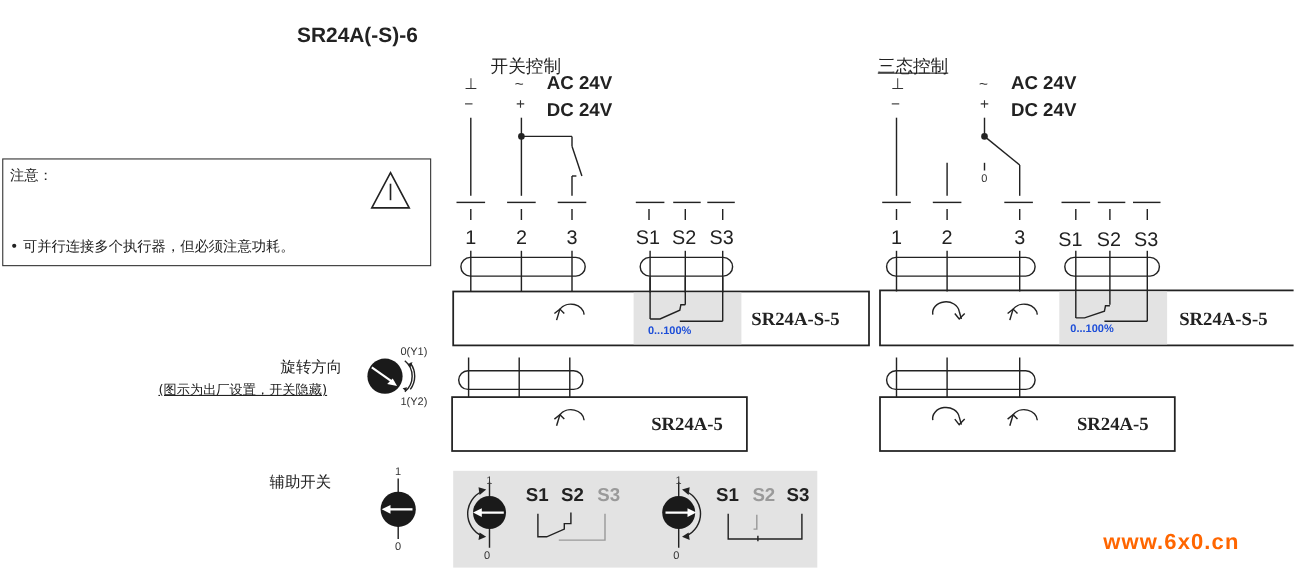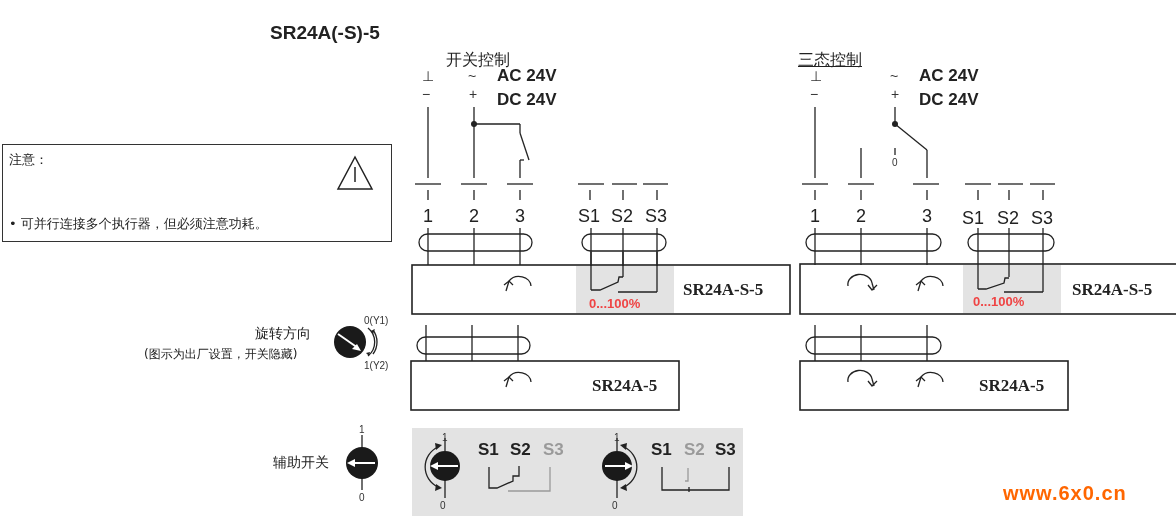--- a/index.html
+++ b/index.html
@@ -8,21 +8,21 @@
   .abs { position: absolute; }
   .model-title { left: 270px; top: 22px; font-family: "Liberation Sans", sans-serif; font-weight: bold; font-size: 19px; color: #222; }
   .section-title { font-size: 16px; color: #222; margin-top: 27px; }
   .note-box { left: 2px; top: 144px; width: 390px; height: 98px; border: 1px solid #333; box-sizing: border-box; }
   .note-title { left: 6px; top: 6px; font-size: 13px; }
   .note-line { left: 6px; font-size: 13px; }
   .volt { font-family: "Liberation Sans", sans-serif; font-weight: bold; font-size: 17px; color: #222; }
   .sym { font-family: "Liberation Sans", sans-serif; font-size: 14px; color: #333; }
   .term { font-family: "Liberation Sans", sans-serif; font-size: 18px; color: #222; }
   .dev-name { font-family: Liberation Serif, serif; font-weight: bold; font-size: 17px; color: #222; }
-  .pct { font-family: "Liberation Sans", sans-serif; font-weight: bold; font-size: 13px; color: #ef4444; }
+  .pct { font-family: "Liberation Sans", sans-serif; font-weight: bold; font-size: 10px; color: #1d4ed8; }
   .rot-title { font-size: 14px; }
   .rot-sub { font-size: 12px; }
   .small { font-family: "Liberation Sans", sans-serif; font-size: 10px; color: #333; }
   .aux-label { font-size: 14px; }
   .sw-lbl { font-family: "Liberation Sans", sans-serif; font-weight: bold; font-size: 17px; }
   .watermark { left: 1003px; top: 482px; font-family: "Liberation Sans", sans-serif; font-weight: bold; font-size: 20px; color: #ff6600; letter-spacing: 1px; }
   svg.diagram { position: absolute; left: 0; top: 0; }
 </style>
 </head>
 <body>
@@ -193,21 +193,21 @@
   <polyline points="662,467 662,490 729,490 729,467" stroke="#222" stroke-width="1.3" fill="none"></polyline>
   <line x1="689" y1="487" x2="689" y2="492" stroke="#222" stroke-width="1.3"></line>
   <polyline points="688,468 688,481 685,481" stroke="#9a9a9a" stroke-width="1.3" fill="none"></polyline>
 
   <g>
     <polygon points="355,157 372,189 338,189" fill="none" stroke="#222" stroke-width="1.5"></polygon>
     <line x1="355" y1="167" x2="355" y2="182" stroke="#222" stroke-width="1.5"></line>
   </g>
 </svg>
 
-<div class="abs model-title">SR24A(-S)-5</div>
+<div class="abs model-title">SR24A(-S)-6</div>
 <div class="abs section-title" style="left:446px;top:23px;">开关控制</div>
 <div class="abs section-title" style="left:798px;top:23px;text-decoration:underline;">三态控制</div>
 
 <div class="abs note-box">
   <div class="abs note-title">注意：</div>
   <div class="abs note-line" style="top:70px;">• 可并行连接多个执行器，但必须注意功耗。</div>
 </div>
 
 <div class="abs sym" style="left:422px;top:68px;">⊥</div>
 <div class="abs sym" style="left:422px;top:86px;">−</div>
@@ -240,25 +240,25 @@
 
 <div class="abs dev-name" style="left:683px;top:280px;">SR24A-S-5</div>
 <div class="abs pct" style="left:589px;top:296px;">0...100%</div>
 <div class="abs dev-name" style="left:592px;top:376px;">SR24A-5</div>
 
 <div class="abs dev-name" style="left:1072px;top:280px;">SR24A-S-5</div>
 <div class="abs pct" style="left:973px;top:294px;">0...100%</div>
 <div class="abs dev-name" style="left:979px;top:376px;">SR24A-5</div>
 
 <div class="abs rot-title" style="left:255px;top:325px;">旋转方向</div>
-<div class="abs rot-sub" style="left:144px;top:346px;">(图示为出厂设置，开关隐藏)</div>
+<div class="abs rot-sub" style="left:144px;top:346px;text-decoration:underline;">(图示为出厂设置，开关隐藏)</div>
 <div class="abs small" style="left:364px;top:315px;">0(Y1)</div>
 <div class="abs small" style="left:364px;top:360px;">1(Y2)</div>
 
-<div class="abs aux-label" style="left:245px;top:454px;margin-left:28px;">辅助开关</div>
+<div class="abs aux-label" style="left:245px;top:430px;">辅助开关</div>
 <div class="abs small" style="left:359px;top:424px;">1</div>
 <div class="abs small" style="left:359px;top:492px;">0</div>
 
 <div class="abs small" style="left:442px;top:432px;">1</div>
 <div class="abs small" style="left:440px;top:500px;">0</div>
 <div class="abs sw-lbl" style="left:478px;top:440px;color:#222;">S1</div>
 <div class="abs sw-lbl" style="left:510px;top:440px;color:#222;">S2</div>
 <div class="abs sw-lbl" style="left:543px;top:440px;color:#9a9a9a;">S3</div>
 
 <div class="abs small" style="left:614px;top:432px;">1</div>

